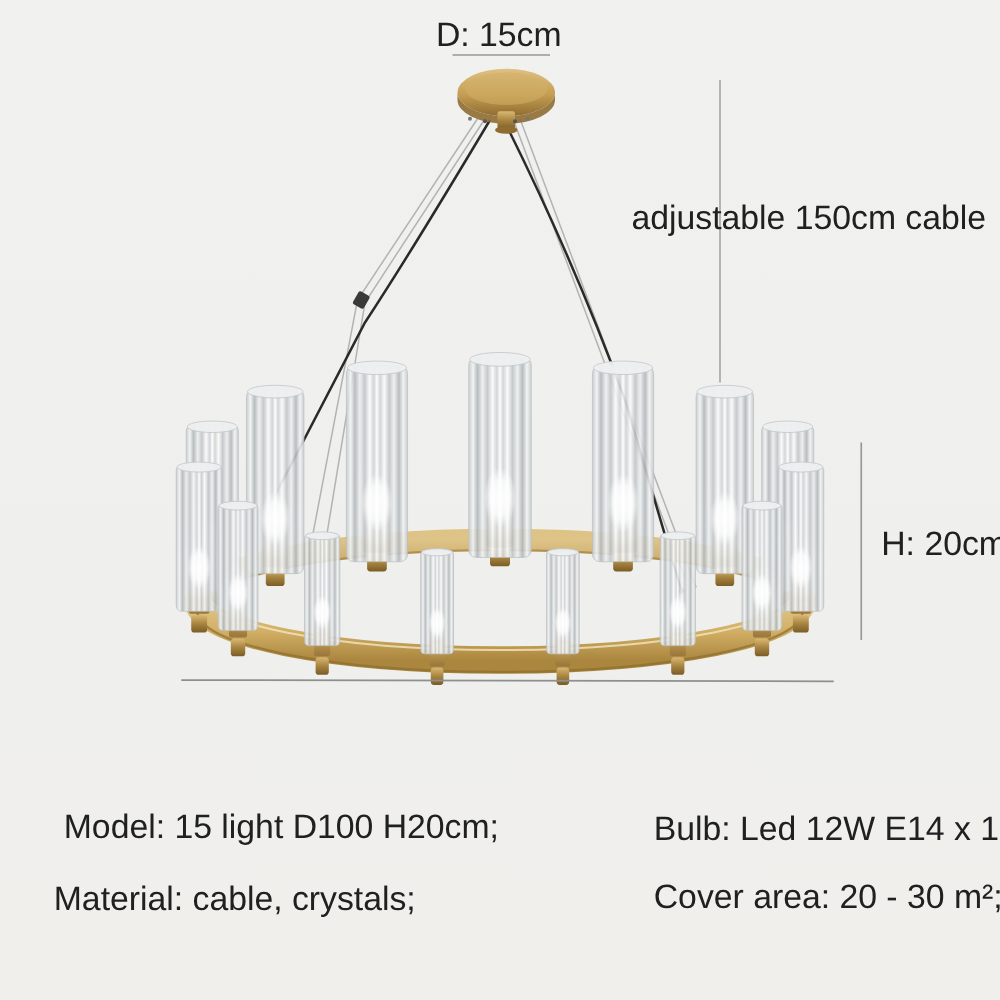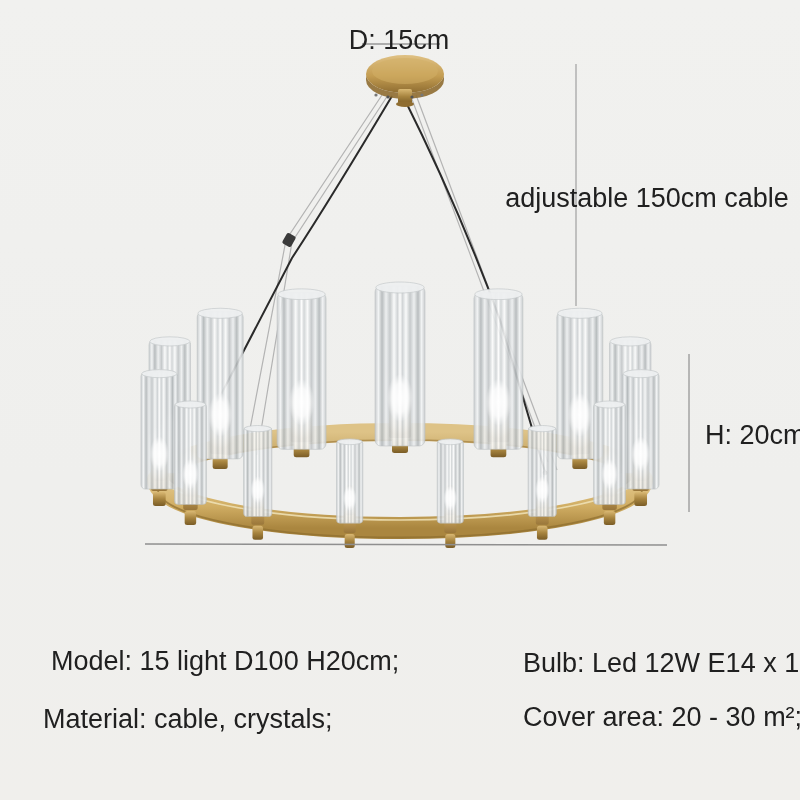--- a/index.html
+++ b/index.html
@@ -11,21 +11,21 @@
     font-family:"Liberation Sans", sans-serif;
   }
   .stage svg{position:absolute;left:0;top:0;}
   .label{
     position:absolute;
     font-size:27px;
     line-height:1.15;
     color:#202020;
     white-space:nowrap;
   }
-  .label.centered{transform:translateX(-50%);margin-top:12px;}
+  .label.centered{transform:translateX(-50%);}
 </style>
 </head>
 <body>
 
 <div class="stage">
 
   <svg width="800" height="800" viewBox="0 0 800 800">
     <defs>
       <linearGradient id="gold" x1="0" y1="0" x2="0" y2="1">
         <stop offset="0" stop-color="#ecd29a"></stop>
@@ -253,20 +253,20 @@
 
     <g>
       <line x1="362" y1="44" x2="440" y2="44" stroke="#979797" stroke-width="1.3"></line>
       <line x1="576" y1="64" x2="576" y2="306" stroke="#a0a0a0" stroke-width="1.2"></line>
       <line x1="689" y1="354" x2="689" y2="512" stroke="#979797" stroke-width="1.3"></line>
       <line x1="145" y1="544" x2="667" y2="545" stroke="#8f8f8f" stroke-width="1.4"></line>
     </g>
   </svg>
 
   <div class="label centered" style="left:399px;top:13px;">D: 15cm</div>
-  <div class="label centered" style="left:647px;top:171px;">adjustable 150cm cable</div>
+  <div class="label centered" style="left:647px;top:159px;">adjustable 150cm cable</div>
   <div class="label" style="left:705px;top:420px;">H: 20cm</div>
 
   <div class="label" style="left:51px;top:646px;">Model: 15 light D100 H20cm;</div>
   <div class="label" style="left:43px;top:704px;">Material: cable, crystals;</div>
   <div class="label" style="left:523px;top:648px;">Bulb: Led 12W E14 x 15;</div>
   <div class="label" style="left:523px;top:702px;">Cover area: 20 - 30 m²;</div>
 </div>
 
 </body></html>

